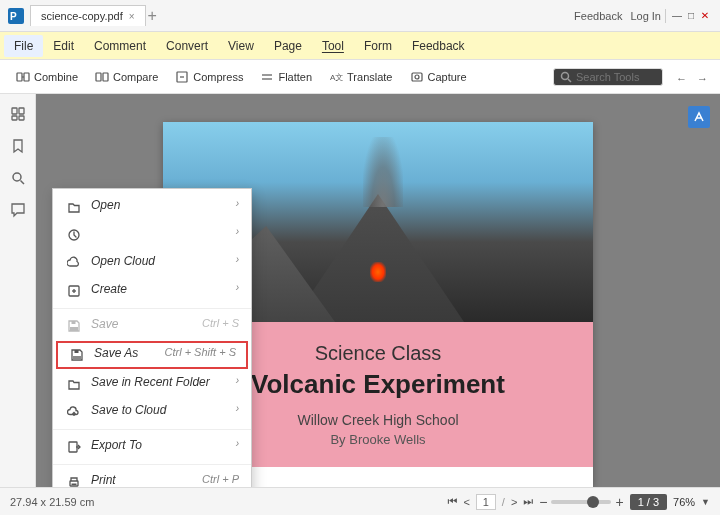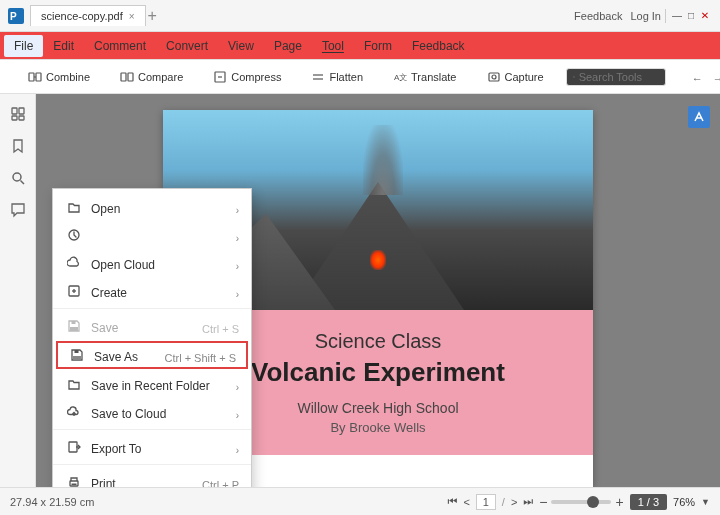--- a/index.html
+++ b/index.html
@@ -30,21 +30,21 @@
       margin-right: 2px;
     }
     .title-bar-tab .close-x { font-size: 10px; color: #888; cursor: pointer; }
     .title-bar-new-tab { font-size: 16px; color: #888; cursor: pointer; margin-right: 8px; }
     .title-bar-btn { width: 14px; height: 14px; display: flex; align-items: center; justify-content: center; font-size: 10px; cursor: pointer; color: #555; }
     .title-bar-btn.close { color: #c00; }
     .title-bar-separator { width: 1px; height: 14px; background: #ccc; margin: 0 4px; }
 
     
     .menu-bar {
-      background: #ef4444;
+      background: #fef9c3;
       height: 28px;
       display: flex;
       align-items: center;
       padding: 0 4px;
       border-bottom: 1px solid #e0e0e0;
     }
     .menu-item {
       padding: 4px 10px;
       font-size: 12px;
       color: #333;
@@ -53,23 +53,23 @@
     }
     .menu-item.active { background: #e8f0fe; }
     .menu-item.underline { text-decoration: underline; text-underline-offset: 2px; }
 
     
     .toolbar {
       background: #fff;
       height: 34px;
       display: flex;
       align-items: center;
-      padding: 0 20px;
+      padding: 0 8px;
       border-bottom: 1px solid #e0e0e0;
-      gap: 14px;
+      gap: 1px;
     }
     .toolbar-btn {
       display: flex;
       align-items: center;
       gap: 4px;
       padding: 3px 8px;
       font-size: 11px;
       color: #333;
       cursor: pointer;
       border-radius: 3px;
@@ -123,21 +123,21 @@
       flex: 1;
       background: #808080;
       overflow: hidden;
       position: relative;
       display: flex;
       justify-content: center;
     }
     .pdf-page {
       background: #fff;
       width: 430px;
-      margin-top: 16px;
+      margin-top: 28px;
       box-shadow: 0 2px 8px rgba(0,0,0,0.3);
       overflow: hidden;
     }
     .pdf-volcano-img {
       width: 100%;
       height: 200px;
       background: linear-gradient(180deg, #87CEEB 0%, #6ab0d4 30%, #4a4a4a 60%, #2a2a2a 100%);
       position: relative;
       overflow: hidden;
     }
@@ -204,26 +204,27 @@
       left: 16px;
       background: #fff;
       border: 1px solid #ccc;
       box-shadow: 2px 4px 12px rgba(0,0,0,0.2);
       width: 200px;
       z-index: 100;
       padding: 4px 0;
     }
     .dropdown-item {
       display: flex;
-      align-items: flex-end;
+      align-items: flex-start;
       padding: 5px 12px;
       font-size: 12px;
       color: #333;
       cursor: pointer;
       position: relative;
+      font-style: italic;
     }
     .dropdown-item.highlighted {
       background: #fff;
       border: 2px solid #e04040;
       margin: 1px 3px;
       padding: 3px 10px;
     }
     .dropdown-item .item-icon { width: 18px; height: 18px; margin-right: 8px; display: flex; align-items: center; justify-content: center; color: #555; flex-shrink: 0; }
     .dropdown-item .item-label { flex: 1; }
     .dropdown-item .item-shortcut { color: #888; font-size: 11px; margin-left: auto; }

